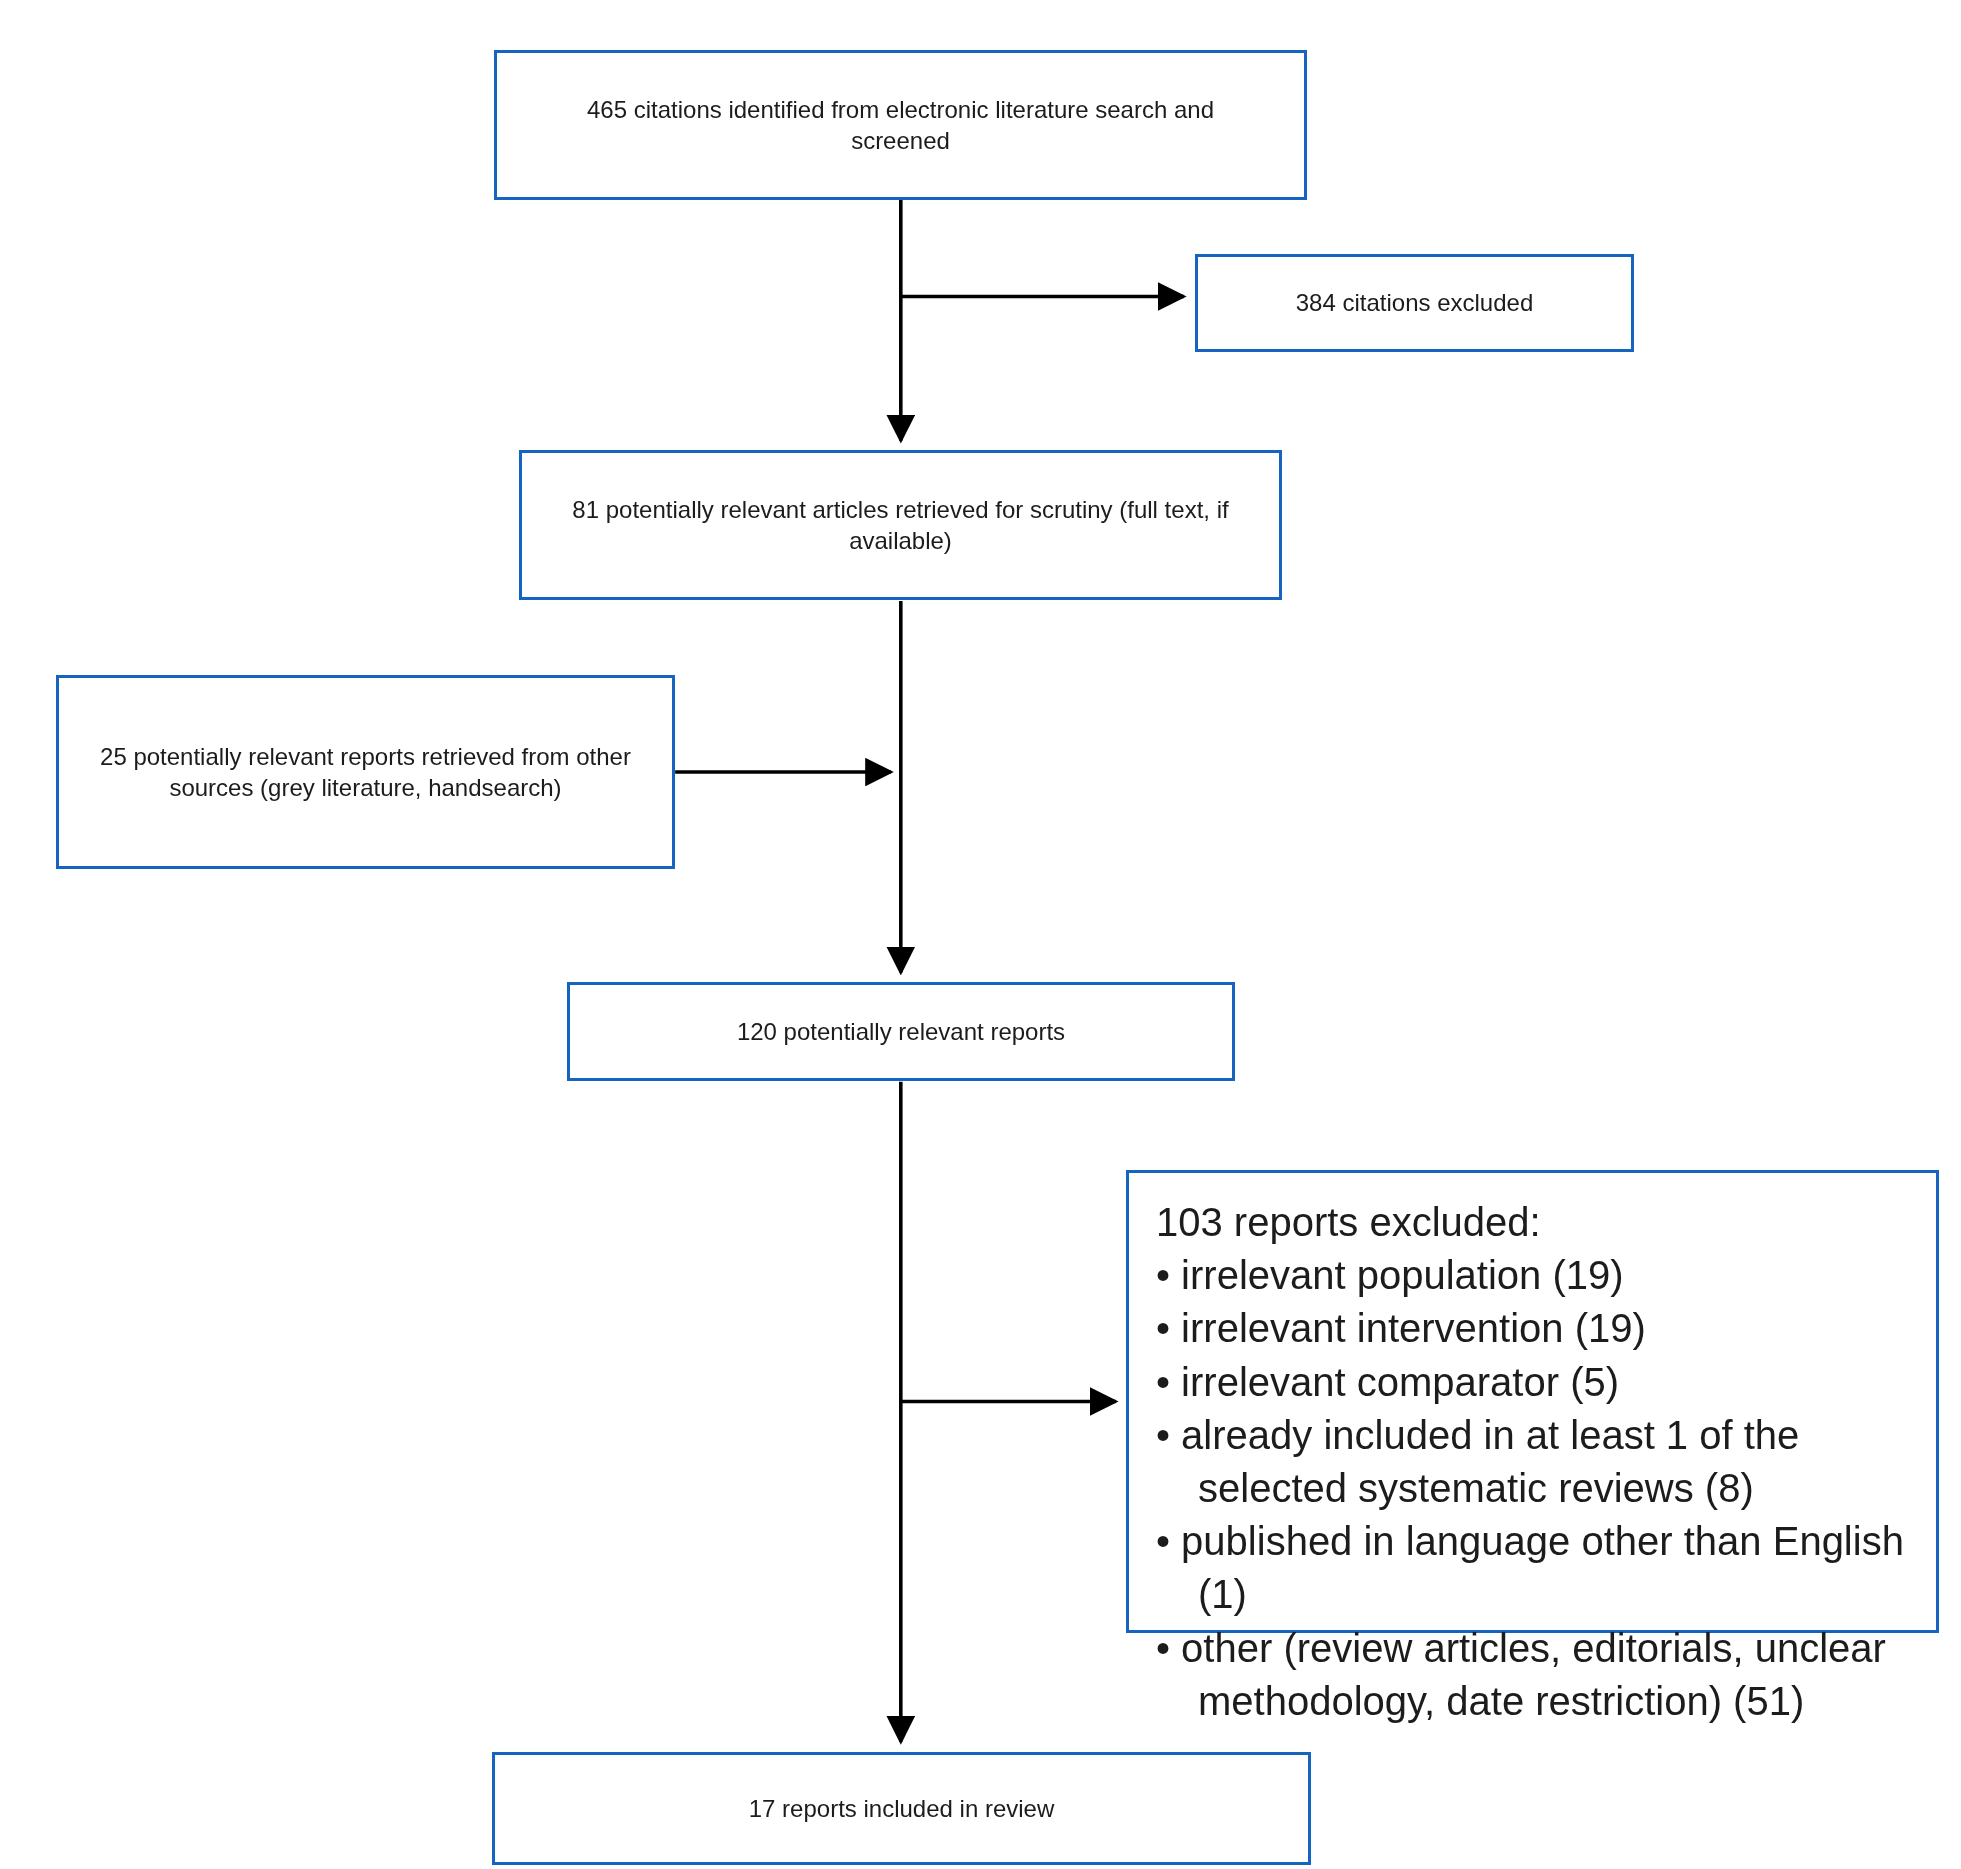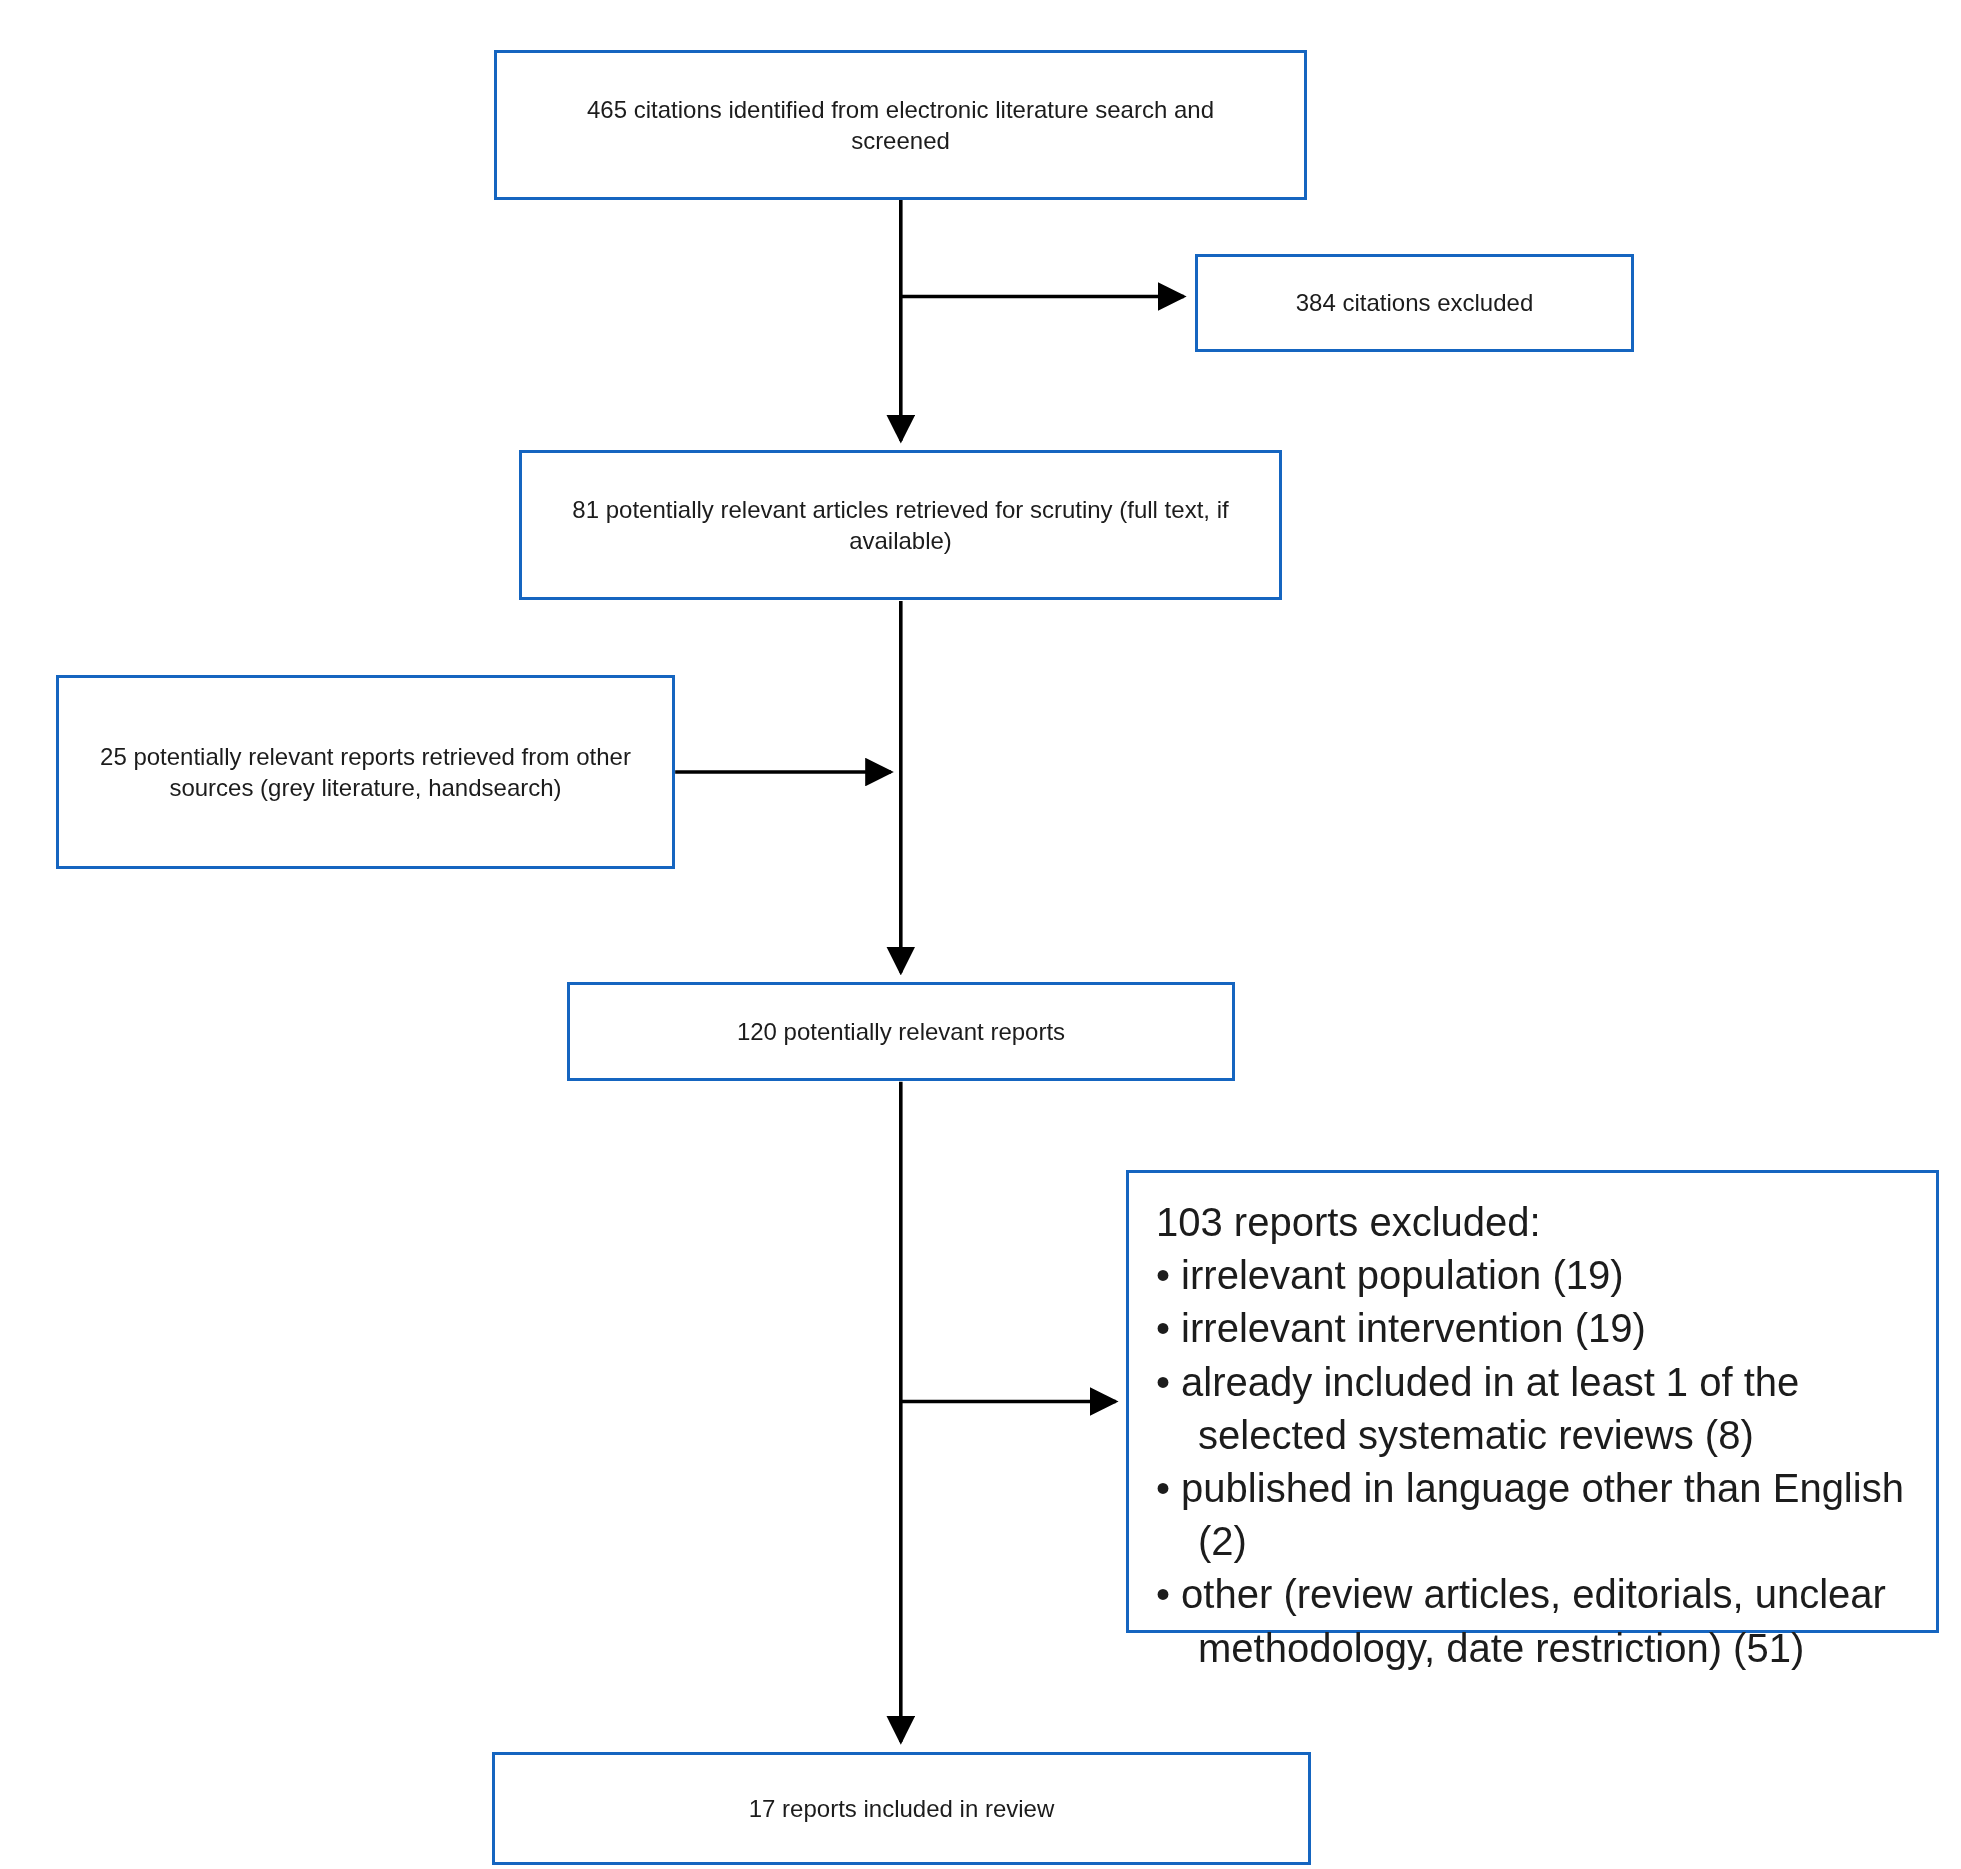--- a/index.html
+++ b/index.html
@@ -105,22 +105,23 @@
 
   <div class="box" id="b3">
     <span class="txt">120 potentially relevant reports</span>
   </div>
 
   <div class="box" id="b-excl2">
     <span class="list-title">103 reports excluded:</span>
     <div>
         <div class="bullet">• irrelevant population (19)</div>
         <div class="bullet">• irrelevant intervention (19)</div>
+        <div class="bullet">• irrelevant comparator (5)</div>
         <div class="bullet">• already included in at least 1 of the selected systematic reviews (8)</div>
-        <div class="bullet">• published in language other than English (2)</div>
+        <div class="bullet">• published in language other than English (1)</div>
         <div class="bullet">• other (review articles, editorials, unclear methodology, date restriction) (51)</div>
       </div>
   </div>
 
   <div class="box" id="b4">
     <span class="txt">17 reports included in review</span>
   </div>
 
 </div>
 

